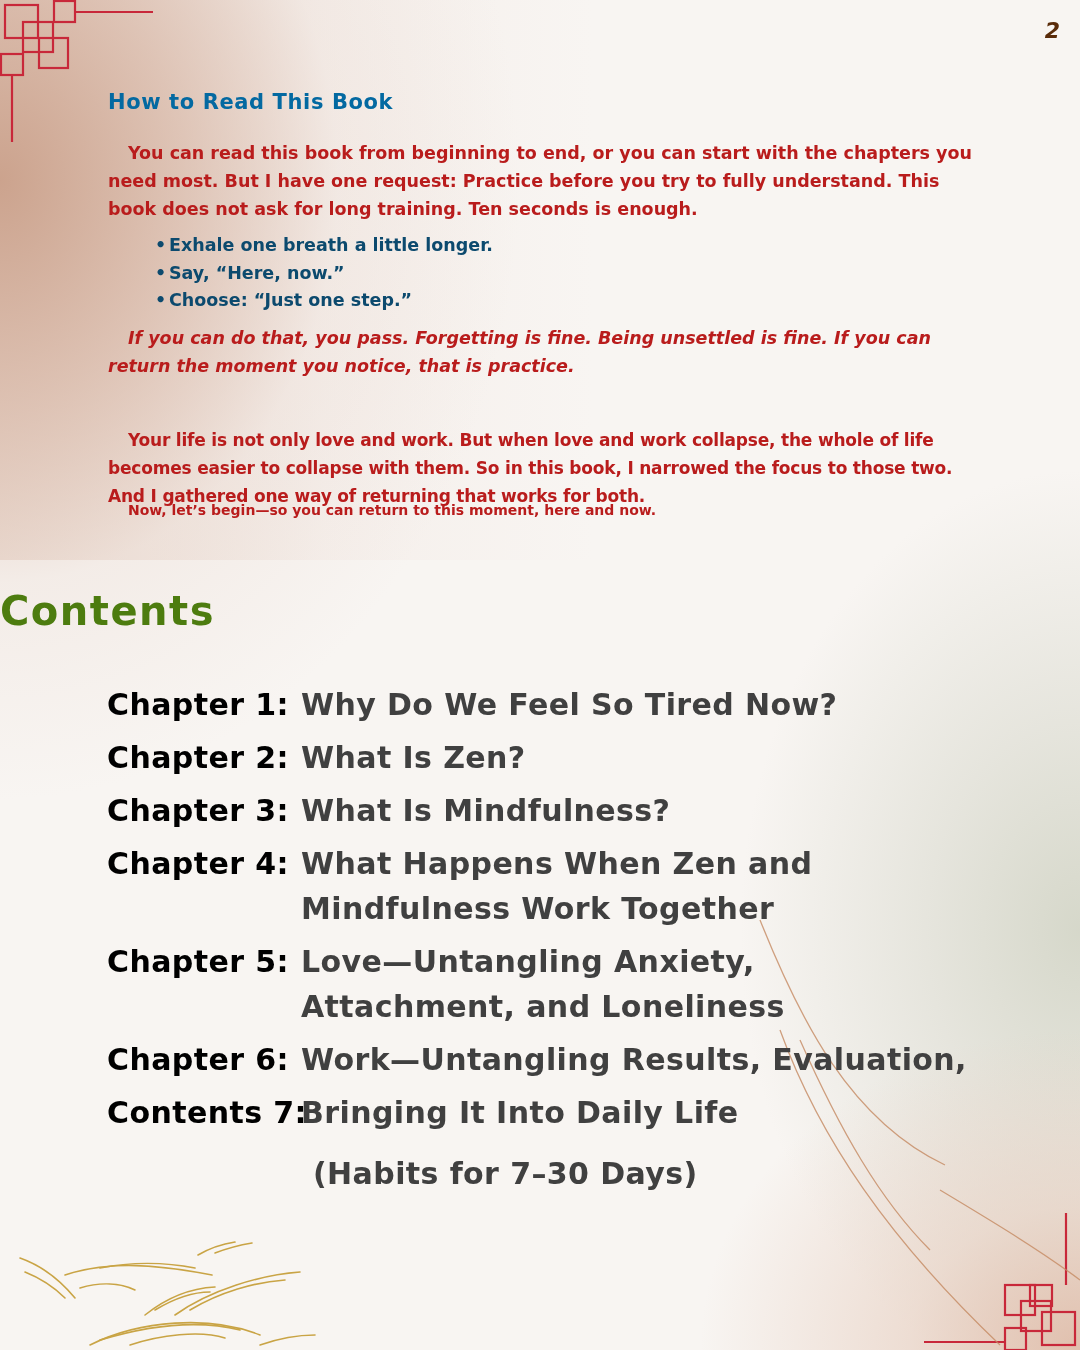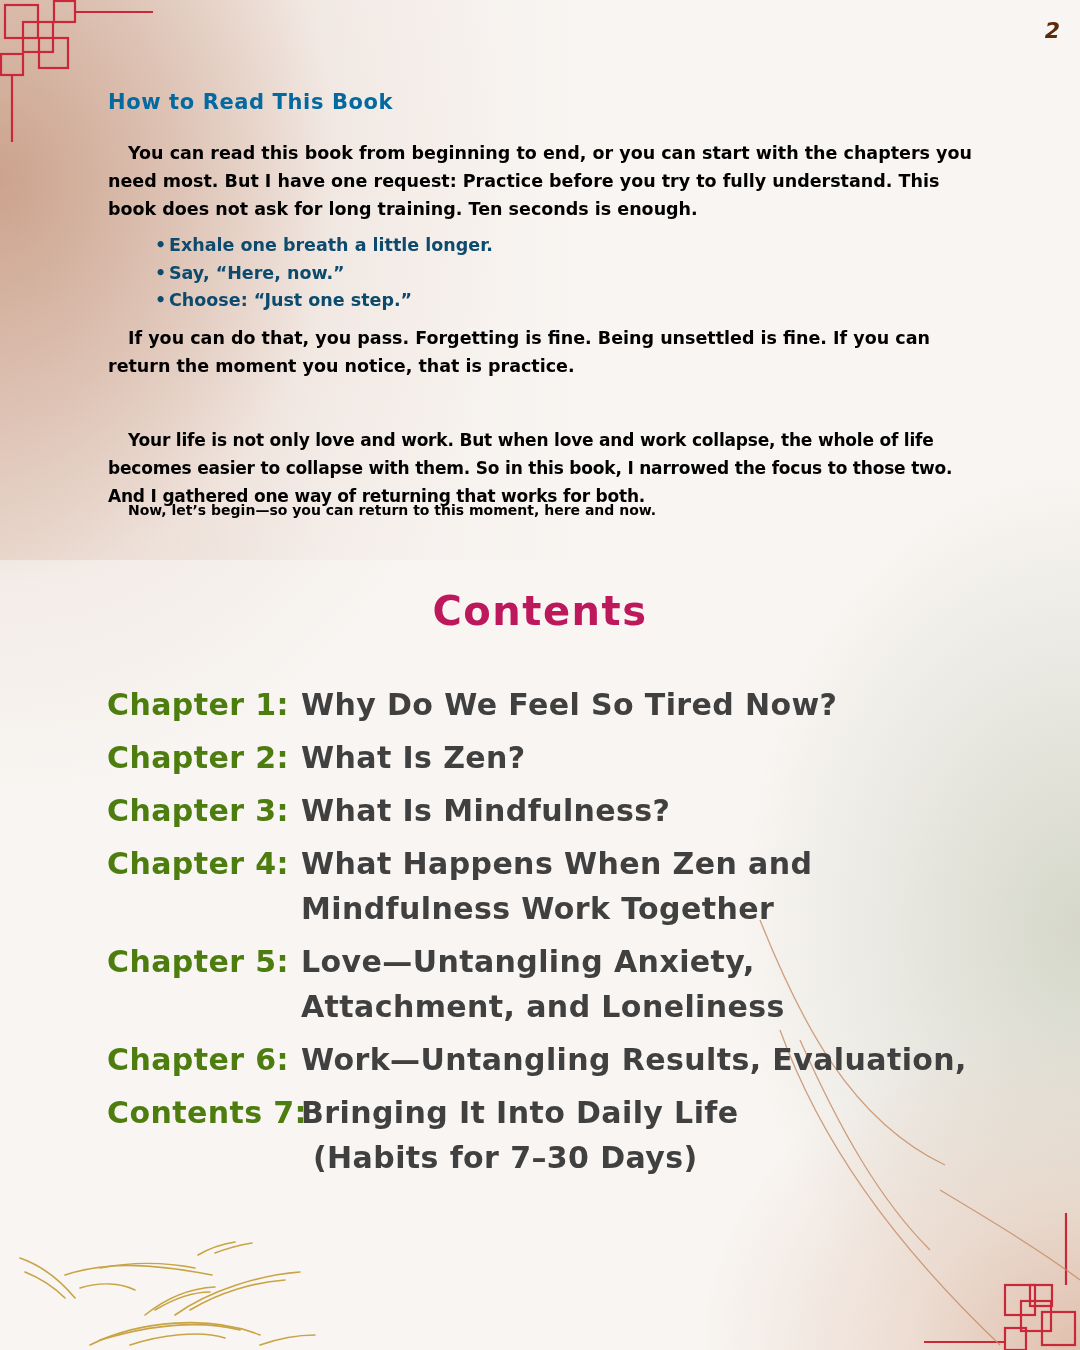--- a/index.html
+++ b/index.html
@@ -33,48 +33,48 @@
     font-size: 22px; color: #5a2c0a;
   }
   .section-title {
     position: absolute; left: 108px; top: 90px;
     font-family: "DejaVu Sans", sans-serif; font-weight: bold;
     font-size: 21px; letter-spacing: 0.6px; color: #0369a1;
   }
   .body-text {
     position: absolute; left: 108px; width: 870px;
     font-family: "DejaVu Sans", sans-serif; font-weight: bold;
-    font-size: 17.5px; line-height: 28px; color: #000000;
+    font-size: 17.5px; line-height: 28px; color: #b91c1c;
   }
   .para { margin: 0; text-indent: 20px; }
   .bullets { position: absolute; left: 155px; top: 232px; margin: 0; padding: 0; list-style: none; }
   .bullets li {
     font-family: "DejaVu Sans", sans-serif; font-weight: bold;
     font-size: 17.5px; line-height: 27.5px; color: #0c4a6e;
   }
   .bullets li .dot { display: inline-block; width: 14px; }
   .contents-title {
-    position: absolute; left: 0; width: 1080px; top: 588px; text-align: center;
-    font-family: "DejaVu Sans", sans-serif; font-weight: bold;
-    font-size: 40px; letter-spacing: 1.5px; color: #be185d;
+    position: absolute; left: 0; width: 1080px; top: 588px; text-align: left;
+    font-family: "DejaVu Sans", sans-serif; font-weight: bold;
+    font-size: 40px; letter-spacing: 1.5px; color: #4d7c0f;
   }
   .toc { position: absolute; left: 107px; top: 682px; width: 900px; }
   .toc-item { display: flex; margin-bottom: 8px; }
   .toc-num {
     width: 194px; flex-shrink: 0;
     font-family: "DejaVu Sans", sans-serif; font-weight: bold;
-    font-size: 30px; line-height: 45px; letter-spacing: 0.4px; color: #4d7c0f;
+    font-size: 30px; line-height: 45px; letter-spacing: 0.4px; color: #000000;
     white-space: nowrap;
   }
   .toc-text {
     font-family: "DejaVu Sans", sans-serif; font-weight: bold;
     font-size: 30px; line-height: 45px; letter-spacing: 0.4px; color: #404040;
   }
   .toc-text .line2 { display: block; }
-  .toc-text .line2.indent { padding-left: 12px; }
+  .toc-text .line2.indent { padding-left: 12px; margin-top: 16px; }
   .grass { position: absolute; left: 0; bottom: 0; }
   .brush { position: absolute; left: 740px; top: 900px; }
 </style>
 </head>
 <body>
 
 <div class="bg bg-topwash"></div>
 <div class="bg bg-topleft"></div>
 <div class="bg bg-sage"></div>
 <div class="bg bg-bottomright"></div>
@@ -139,21 +139,21 @@
 <div class="body-text" style="top:139px;">
   <p class="para">You can read this book from beginning to end, or you can start with the chapters you need most. But I have one request: Practice before you try to fully understand. This book does not ask for long training. Ten seconds is enough.</p>
 </div>
 
 <ul class="bullets">
   <li><span class="dot">•</span><span>Exhale one breath a little longer.</span></li>
   <li><span class="dot">•</span><span>Say, “Here, now.”</span></li>
   <li><span class="dot">•</span><span>Choose: “Just one step.”</span></li>
 </ul>
 
-<div class="body-text" style="top:324px;">
+<div class="body-text" style="top:324px;font-style:italic;">
   <p class="para">If you can do that, you pass. Forgetting is fine. Being unsettled is fine. If you can return the moment you notice, that is practice.</p>
 </div>
 
 <div class="body-text" style="top:426px; font-size:17px; letter-spacing:-0.2px;">
   <p class="para">Your life is not only love and work. But when love and work collapse, the whole of life becomes easier to collapse with them. So in this book, I narrowed the focus to those two. And I gathered one way of returning that works for both.</p>
 </div>
 
 <div class="body-text" style="top:496px; font-size:14px;">
   <p class="para">Now, let’s begin—so you can return to this moment, here and now.</p>
 </div>

